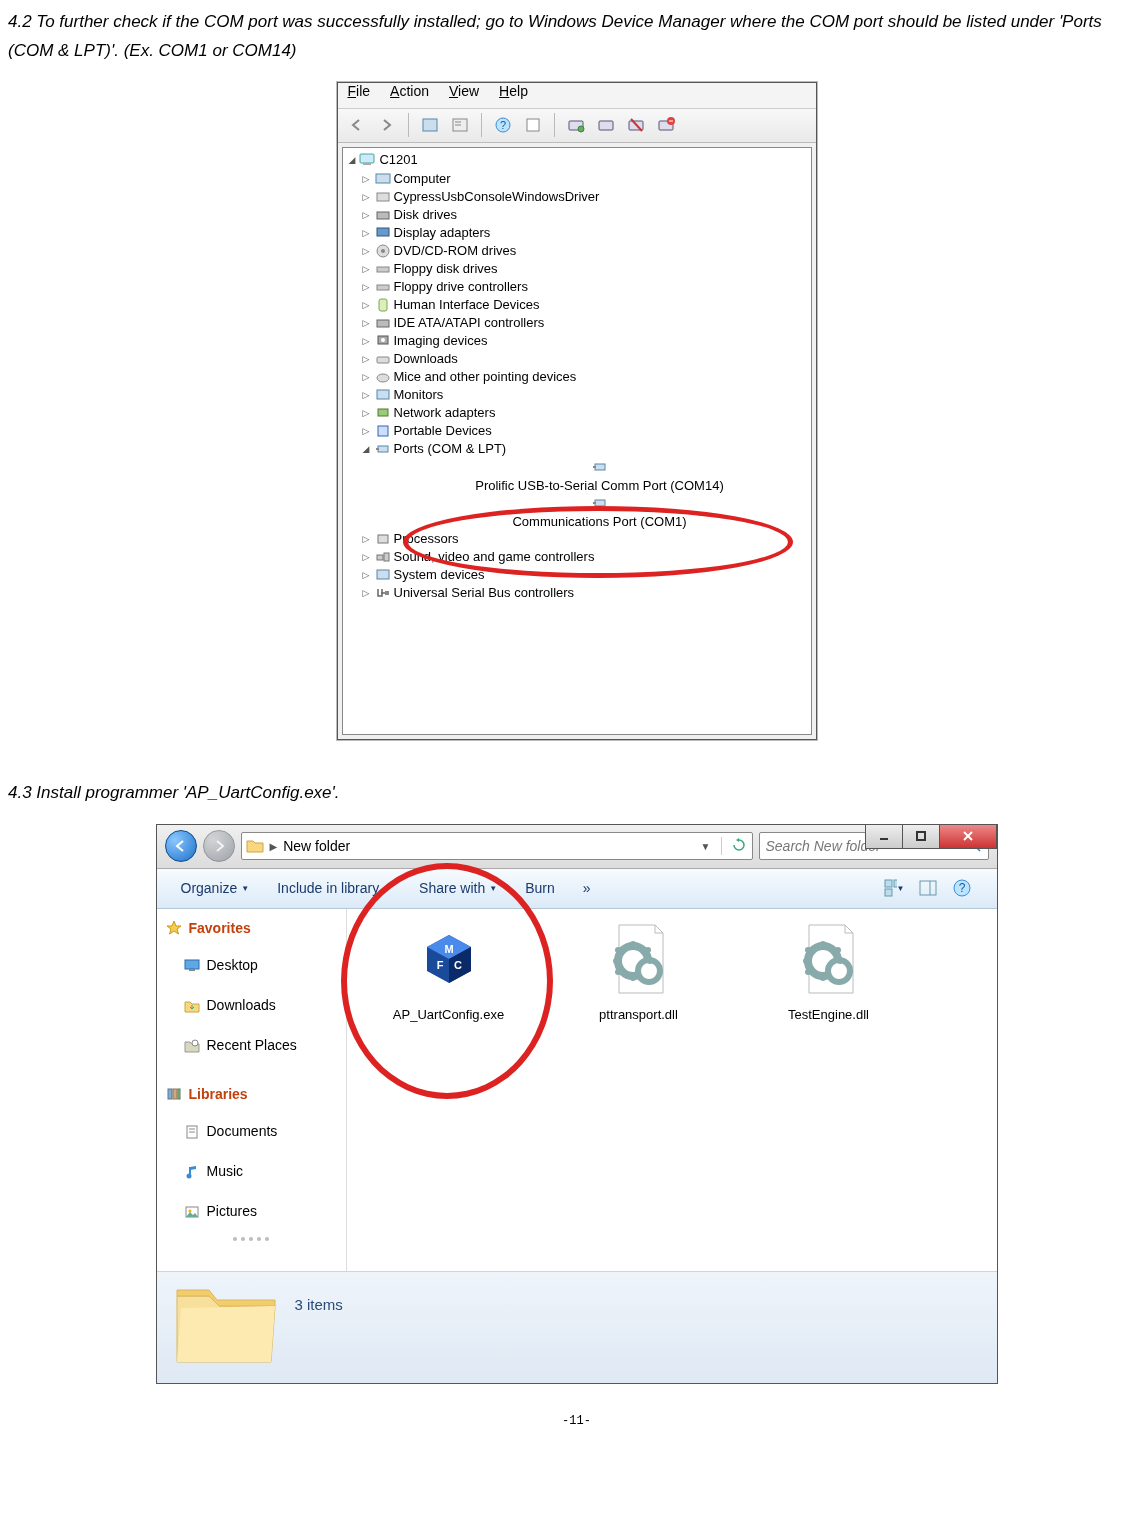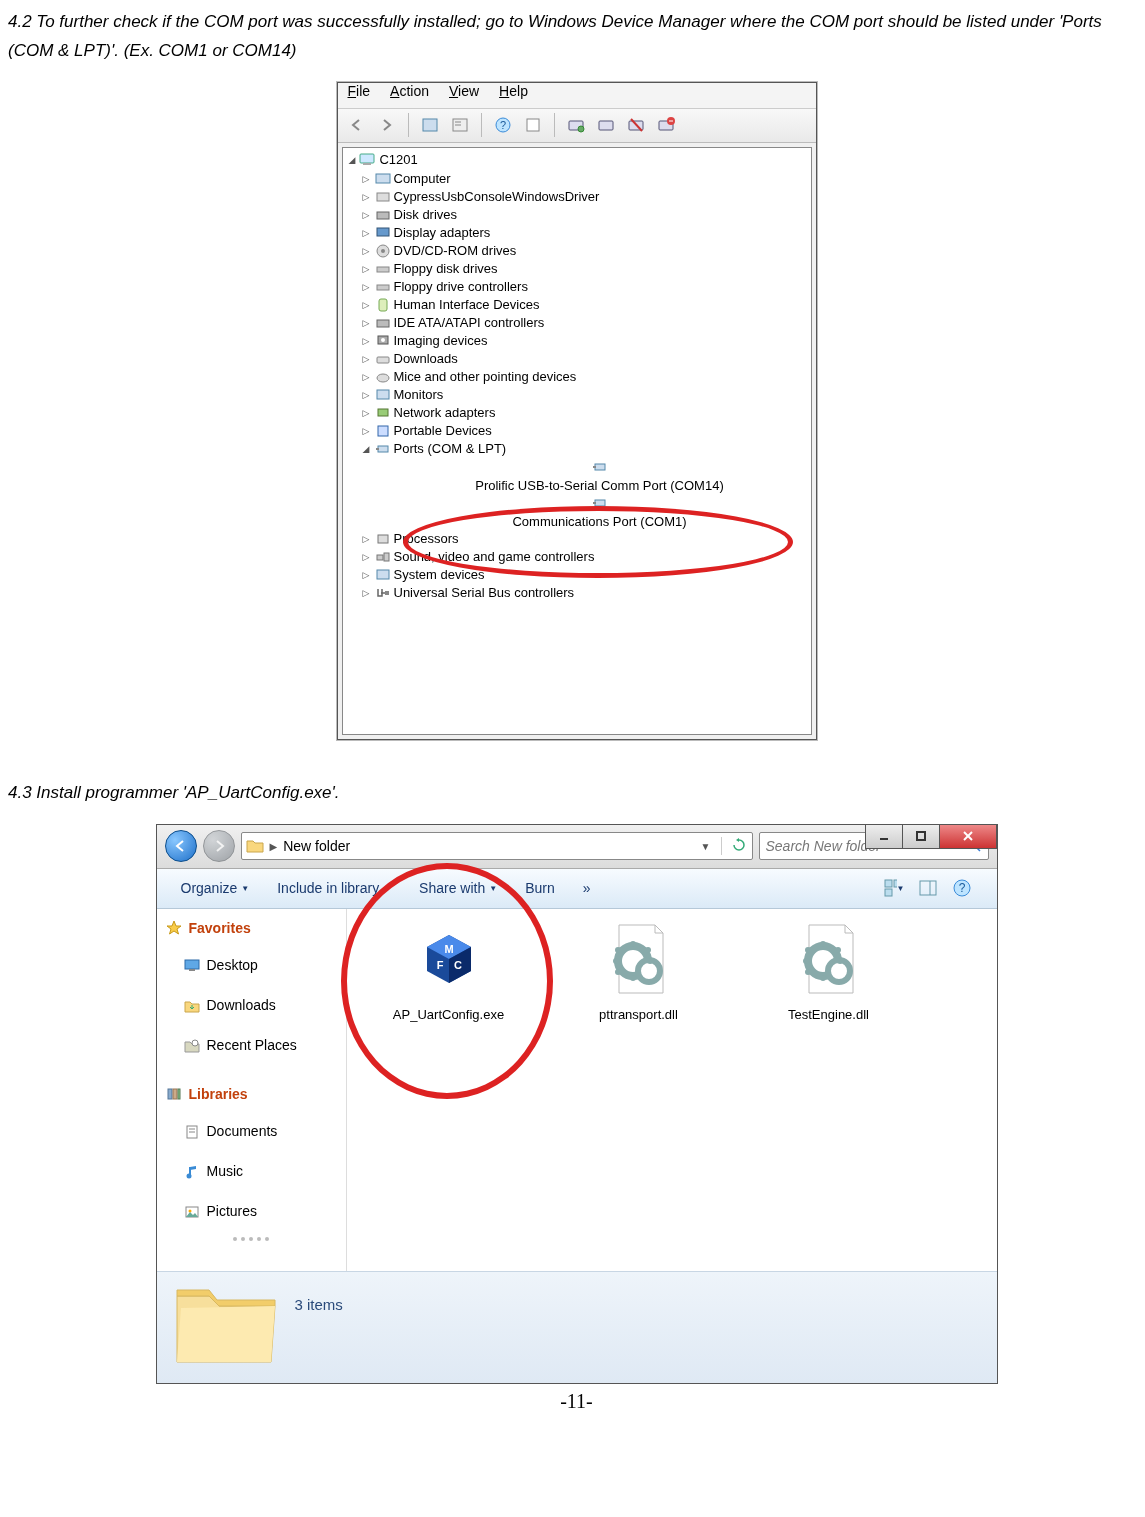--- a/index.html
+++ b/index.html
@@ -221,23 +221,23 @@
     padding: 6px 14px;
     gap: 14px;
   }
   .big-folder {
     width: 110px; height: 92px;
   }
   .status-text { color:#2a4a7a; font-size:15px; padding-top:18px; }
 
   .page-num {
     text-align:center;
-    font-size:20px;
-    margin-top: 6px;
-    font-family: Liberation Serif, serif;
+    font-size:12px;
+    margin-top: 30px;
+    font-family: Liberation Mono, monospace;
   }
 </style>
 </head>
 <body>
 
 <p class="doc-text sec4-2">4.2   To further check if the COM port was successfully installed; go to Windows Device Manager where the COM port should be listed under 'Ports (COM &amp; LPT)'. (Ex. COM1 or COM14)</p>
 
 <div class="dm-wrap">
   <div class="dm-window">
     <div class="dm-menubar">

